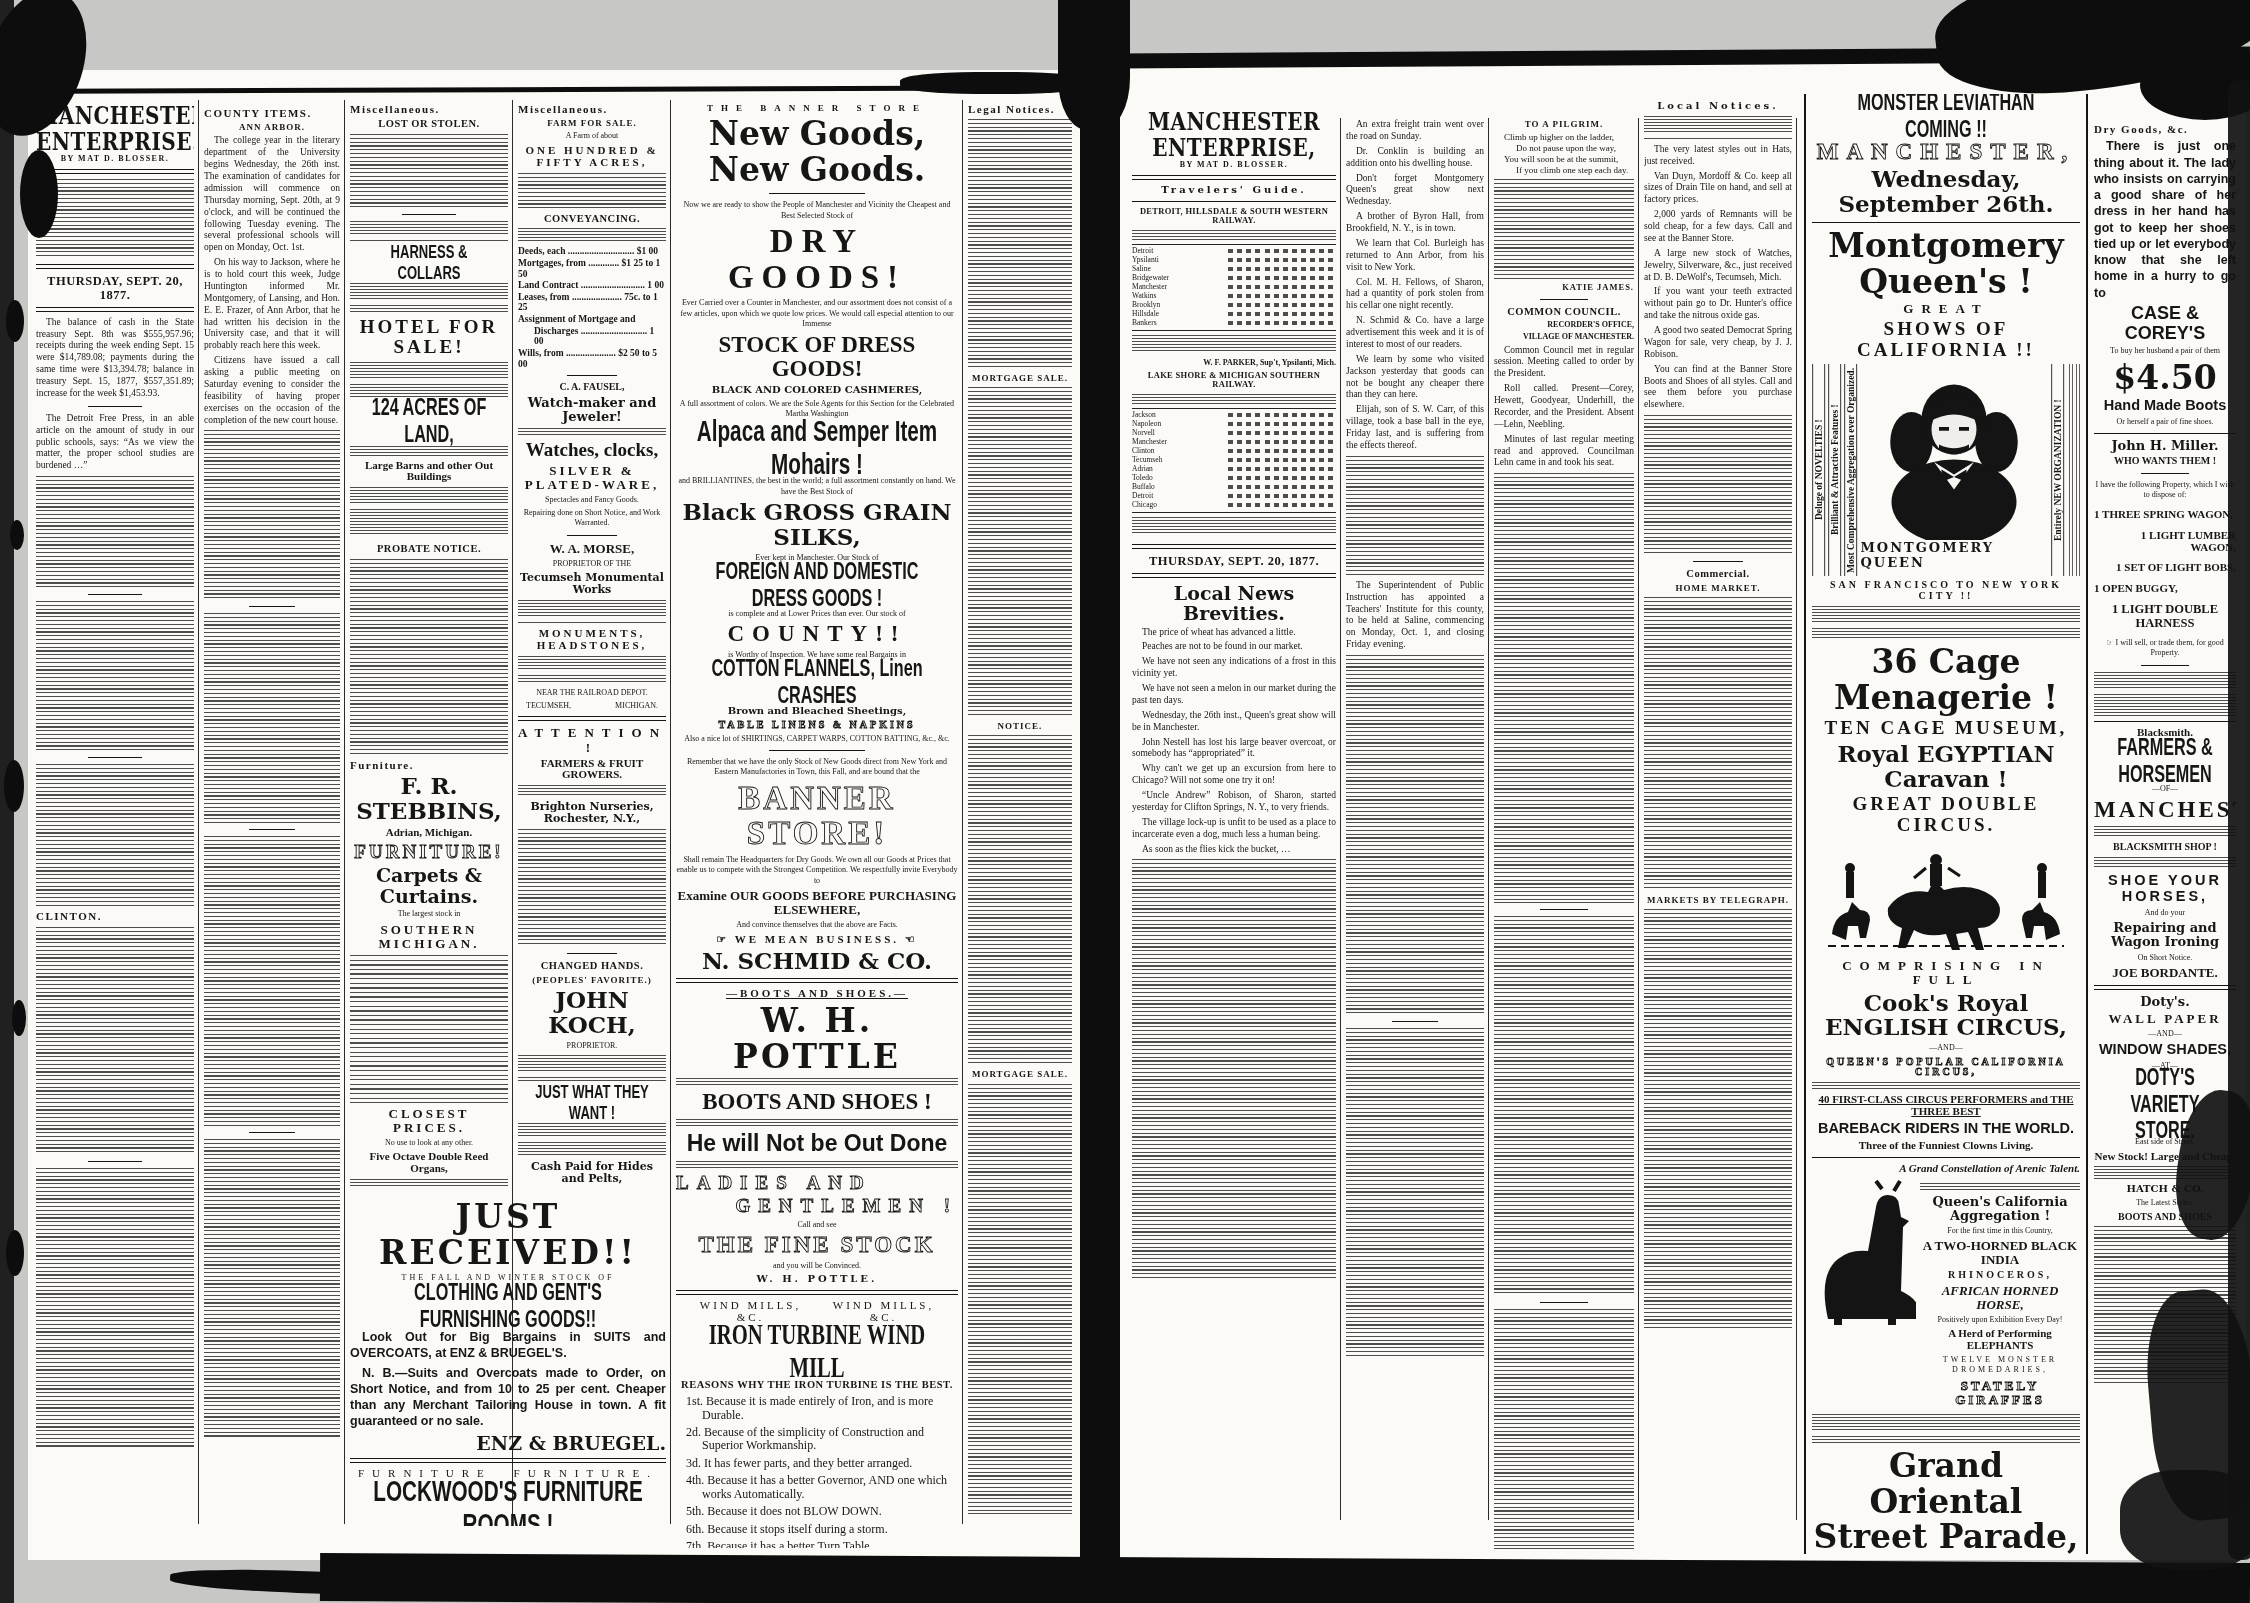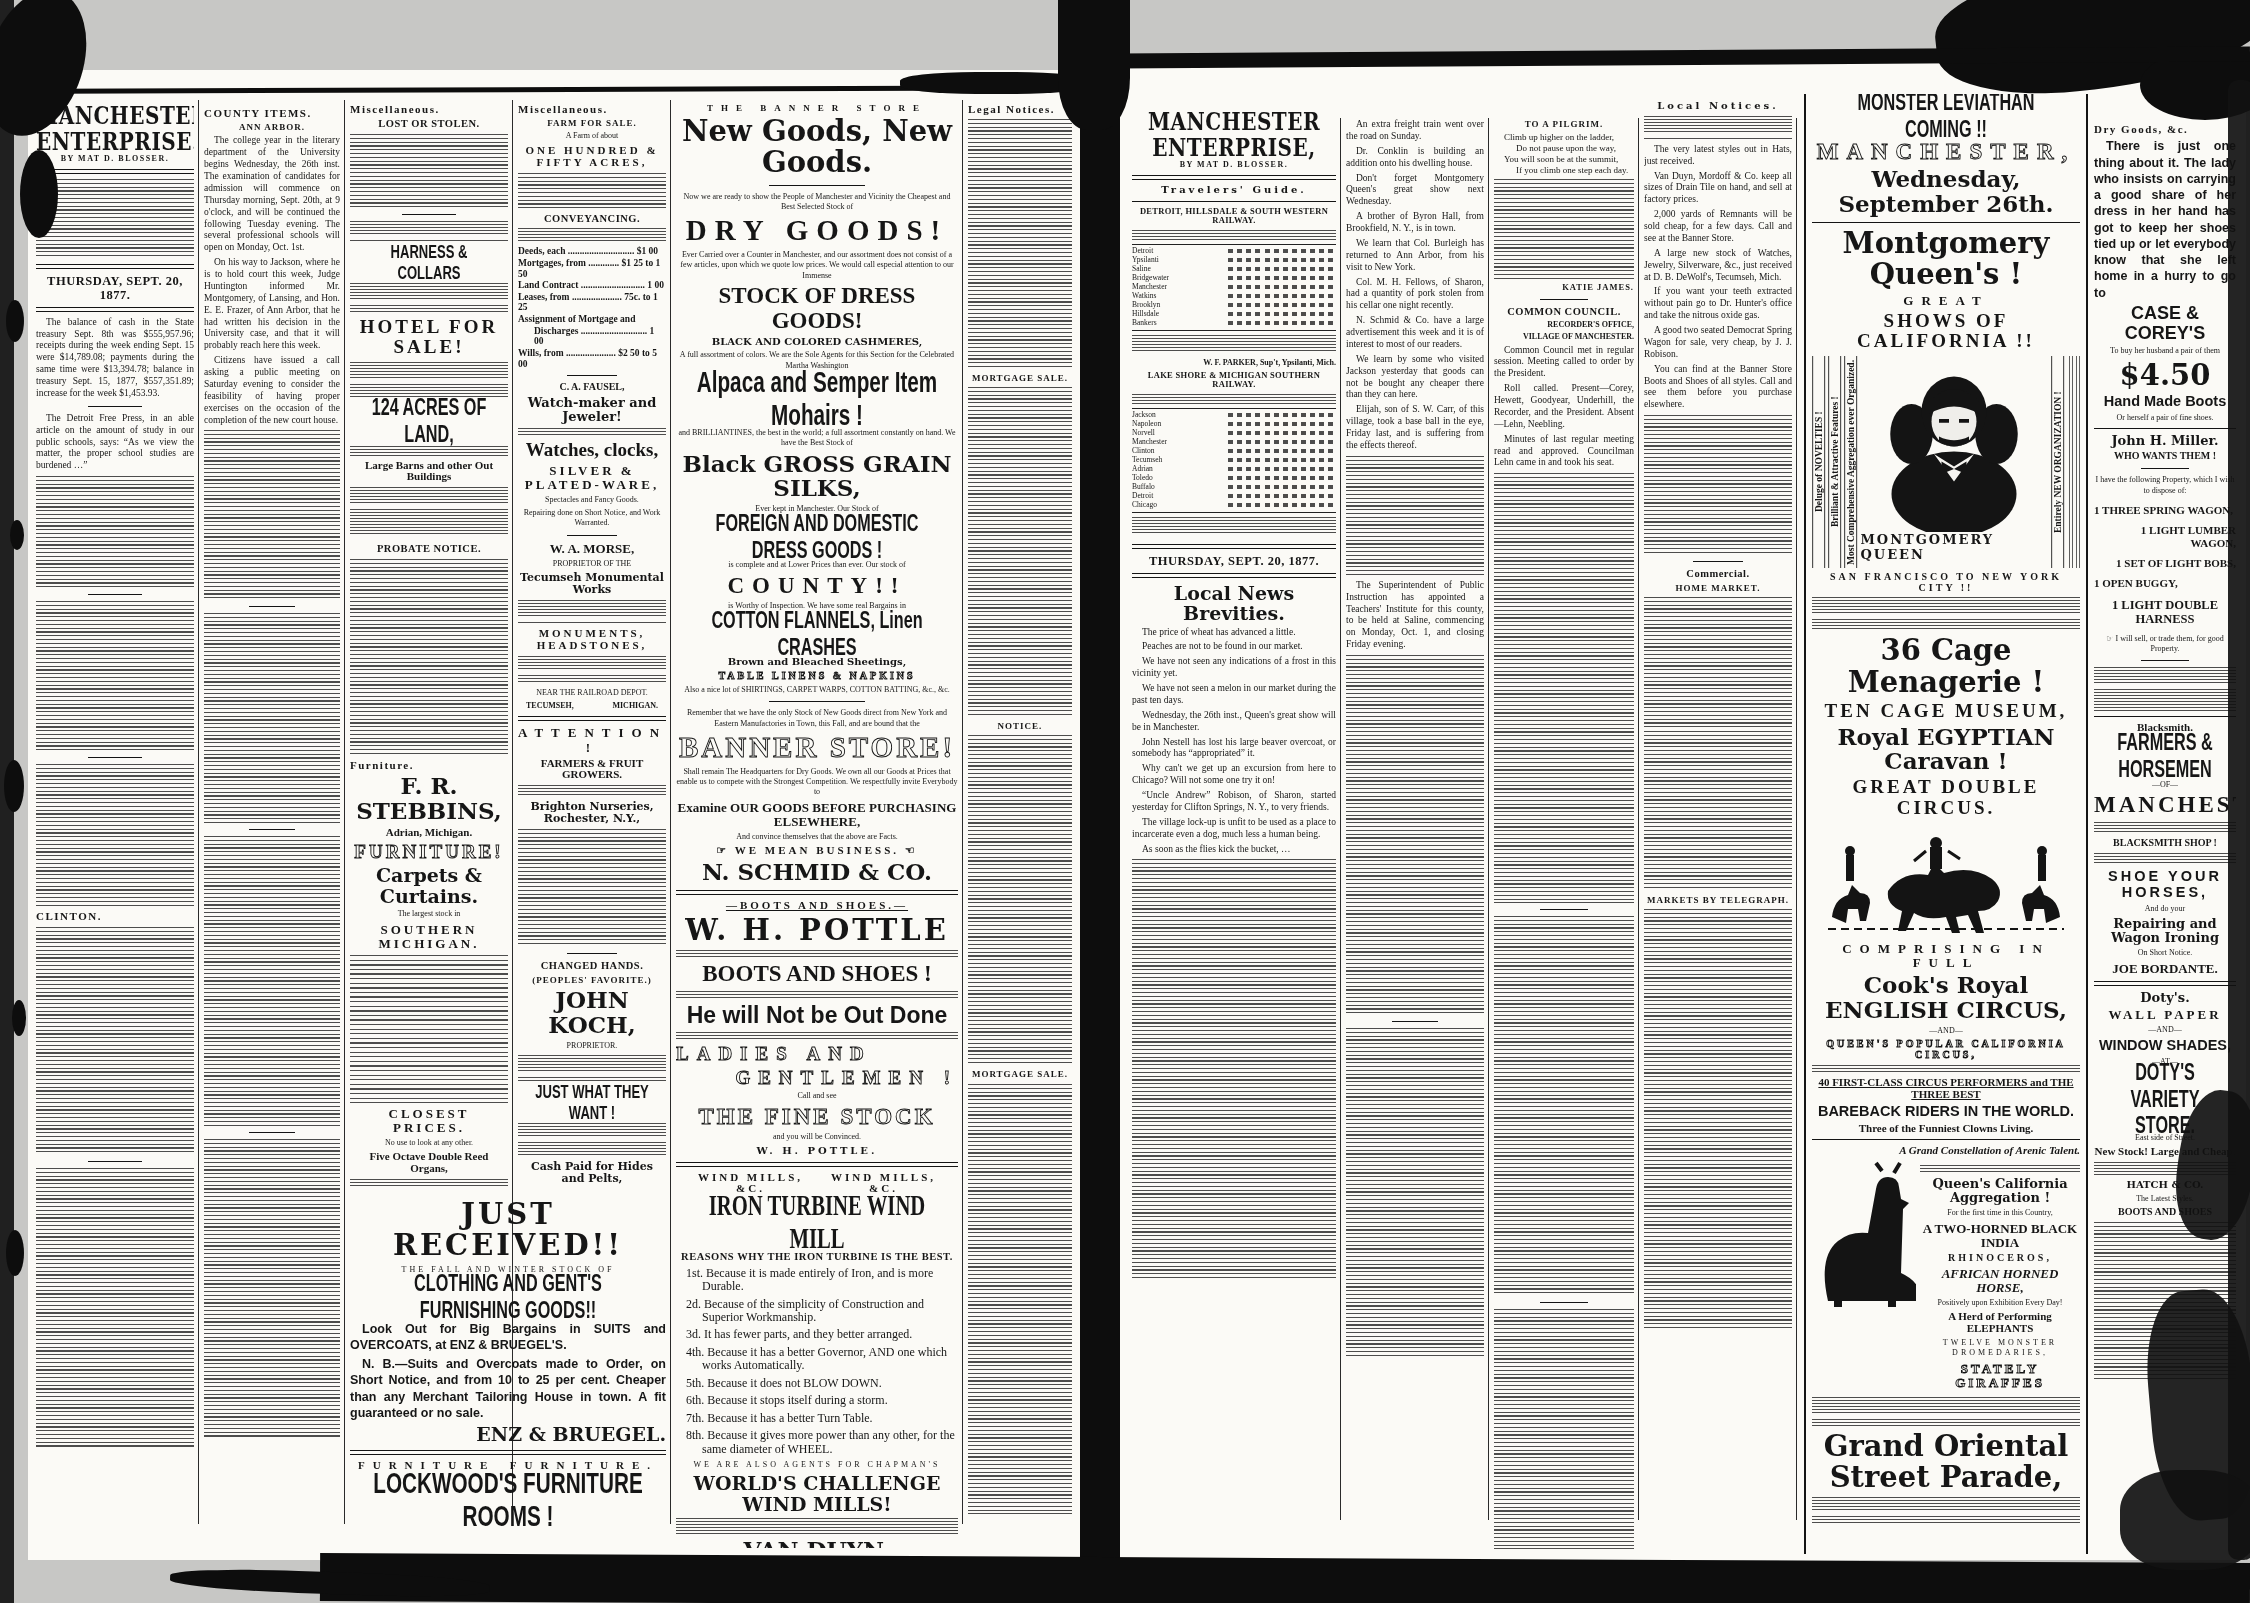--- a/index.html
+++ b/index.html
@@ -11,21 +11,21 @@
   .col{position:absolute;overflow:hidden;}
   .vsep{position:absolute;width:1px;background:#2a2a2a;}
   .it{margin:3px 0;line-height:1.12;}
   
   .mastT{font-family:"DejaVu Serif",serif;font-weight:bold;font-size:20px;text-align:center;letter-spacing:.5px;transform:scaleY(1.18);}
   .mastS{font-size:8px;text-align:center;letter-spacing:1.5px;font-weight:bold;}
   .dateL{font-weight:bold;font-size:12.5px;text-align:center;letter-spacing:.5px;}
   .hTiny{font-weight:bold;font-size:11px;text-align:left;letter-spacing:1.5px;}
   .hMini{font-weight:bold;font-size:9px;text-align:center;letter-spacing:1px;}
   .hSm{font-weight:bold;font-size:10.5px;text-align:center;letter-spacing:.5px;}
-  .x1{font-size:29px;} .x2{font-size:23px;} .x3{font-size:19px;} .x4{font-size:10px;}
+  .x1{font-size:33px;} .x2{font-size:23px;} .x3{font-size:19px;} .x4{font-size:10px;}
   .x5{font-size:13px;} .x6{font-size:11px;}
   .x1,.x2,.x3,.x4,.x5,.x6{font-weight:bold;text-align:center;line-height:1.08;}
   .n2{font-size:23px;} .n3{font-size:18px;} .n4{font-size:14.5px;}
   .n2,.n3,.n4{font-family:"Liberation Sans",sans-serif;font-weight:bold;text-align:center;line-height:1.1;}
   .dj{font-family:"DejaVu Serif",serif;}
   .sp1{letter-spacing:3px;} .sp2{letter-spacing:8px;}
   .cond{transform:scaleY(1.32) scaleX(.9);transform-origin:center;}
   .out{-webkit-text-stroke:.9px #141414;color:#fbfaf6;}
   .ul{text-decoration:underline;} .it2{font-style:italic;}
   .rt{text-align:right;} .lt{text-align:left;}
@@ -34,21 +34,21 @@
   .tn{font-size:8px;text-align:center;line-height:1.3;}
   .tnr{font-size:8px;text-align:right;font-weight:bold;}
   .pl{font-size:9px;text-align:left;padding-left:10px;margin:1px 0;}
   .pl.ind{padding-left:22px;}
   .plr{font-size:8.5px;text-align:right;font-weight:bold;letter-spacing:1px;}
   .pr{font-weight:bold;font-size:9.5px;text-align:left;margin:1px 0;}
   .pr.ind{padding-left:16px;}
   .li{font-size:12px;text-align:left;padding-left:26px;text-indent:-16px;margin:4px 0;}
   .wag{font-weight:bold;font-size:11px;margin:8px 0;}
   .wag.ctr{text-align:center;font-size:12.5px;}
-  .duo{display:flex;justify-content:space-between;padding:0 8px;font-weight:bold;}
+  .duo{display:flex;justify-content:space-between;padding:0 8px;font-weight:normal;}
   .gk,.gkd,.gkt{opacity:.78;margin:4px 0;
     background:repeating-linear-gradient(to bottom,#1c1c1c 0 1.3px,transparent 1.3px 4.6px);}
   .gkd{background:repeating-linear-gradient(to bottom,#1c1c1c 0 1.2px,transparent 1.2px 3.8px);}
   .gkt{background:repeating-linear-gradient(to bottom,#1c1c1c 0 .9px,transparent .9px 3.1px);}
   .ru{border-top:1.5px solid #141414;height:0;margin:5px 0;}
   .dru{border-top:1px solid #141414;border-bottom:1px solid #141414;height:3px;margin:5px 0;}
   .sr{width:34%;margin:6px auto;border-top:1.5px solid #141414;height:0;}
   
   .thead{font-size:8.5px;font-weight:bold;text-align:center;letter-spacing:.3px;}
   .ttab{border-top:1px solid #222;border-bottom:1px solid #222;padding:2px 0;}

